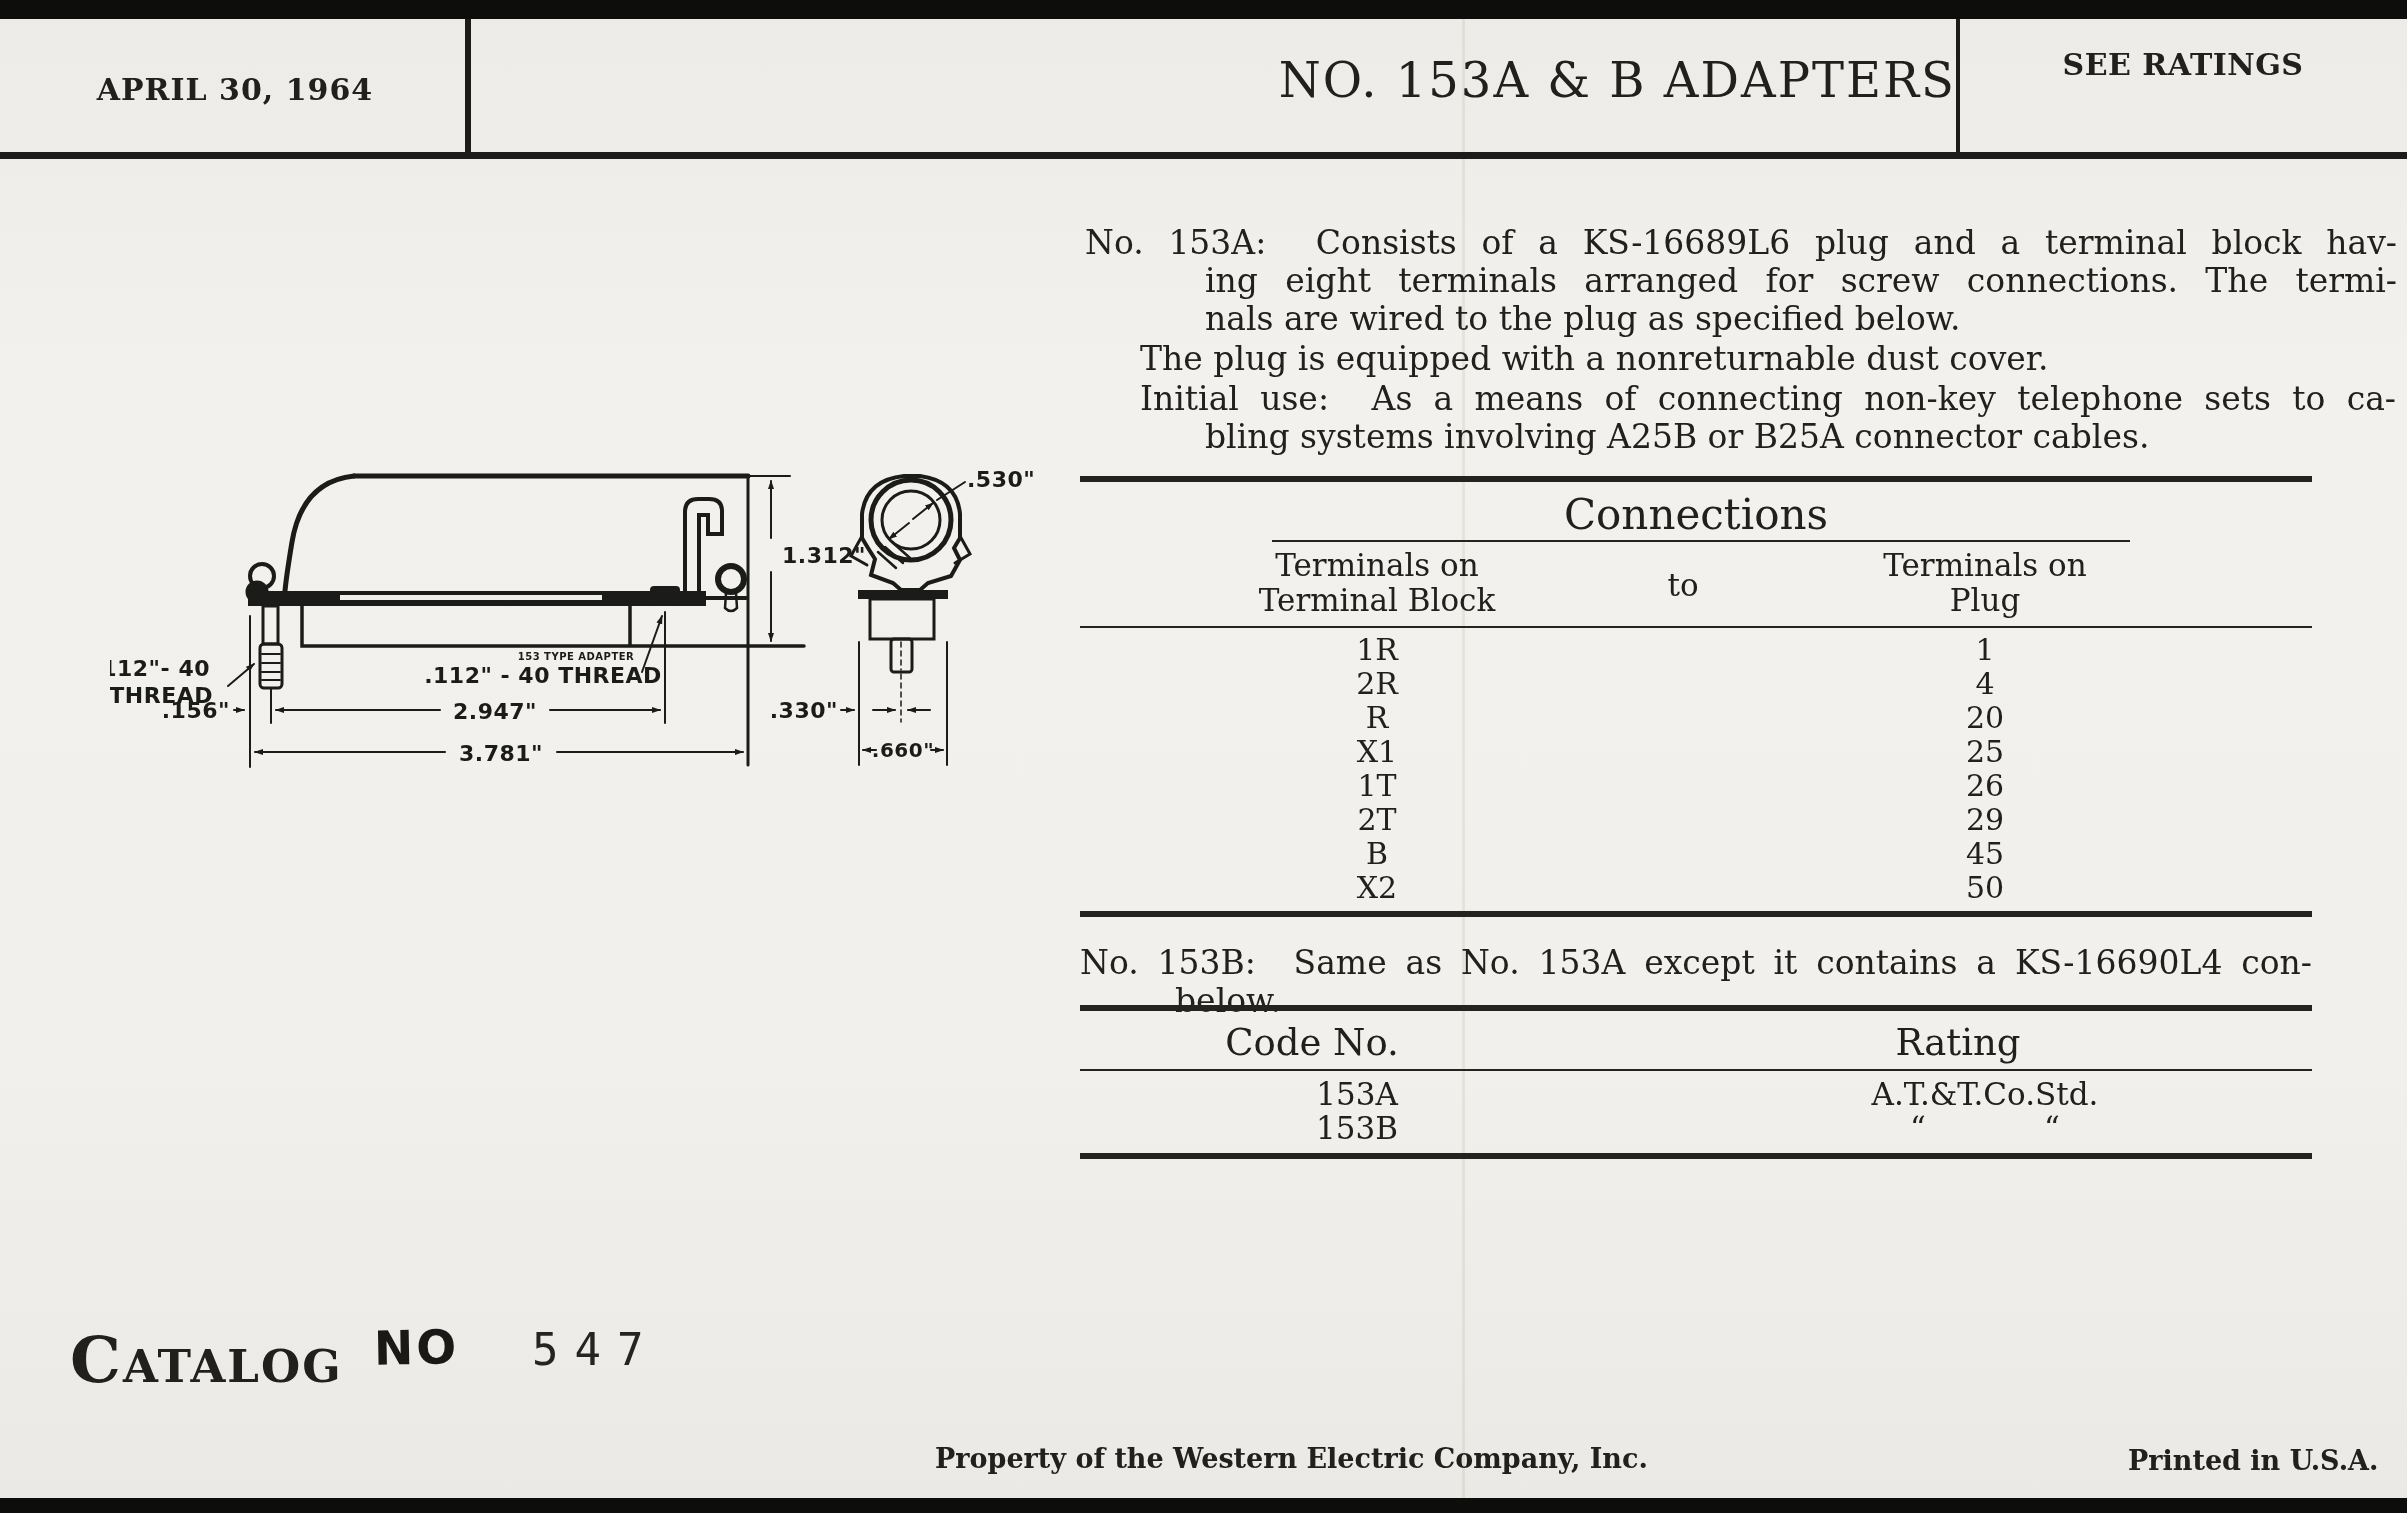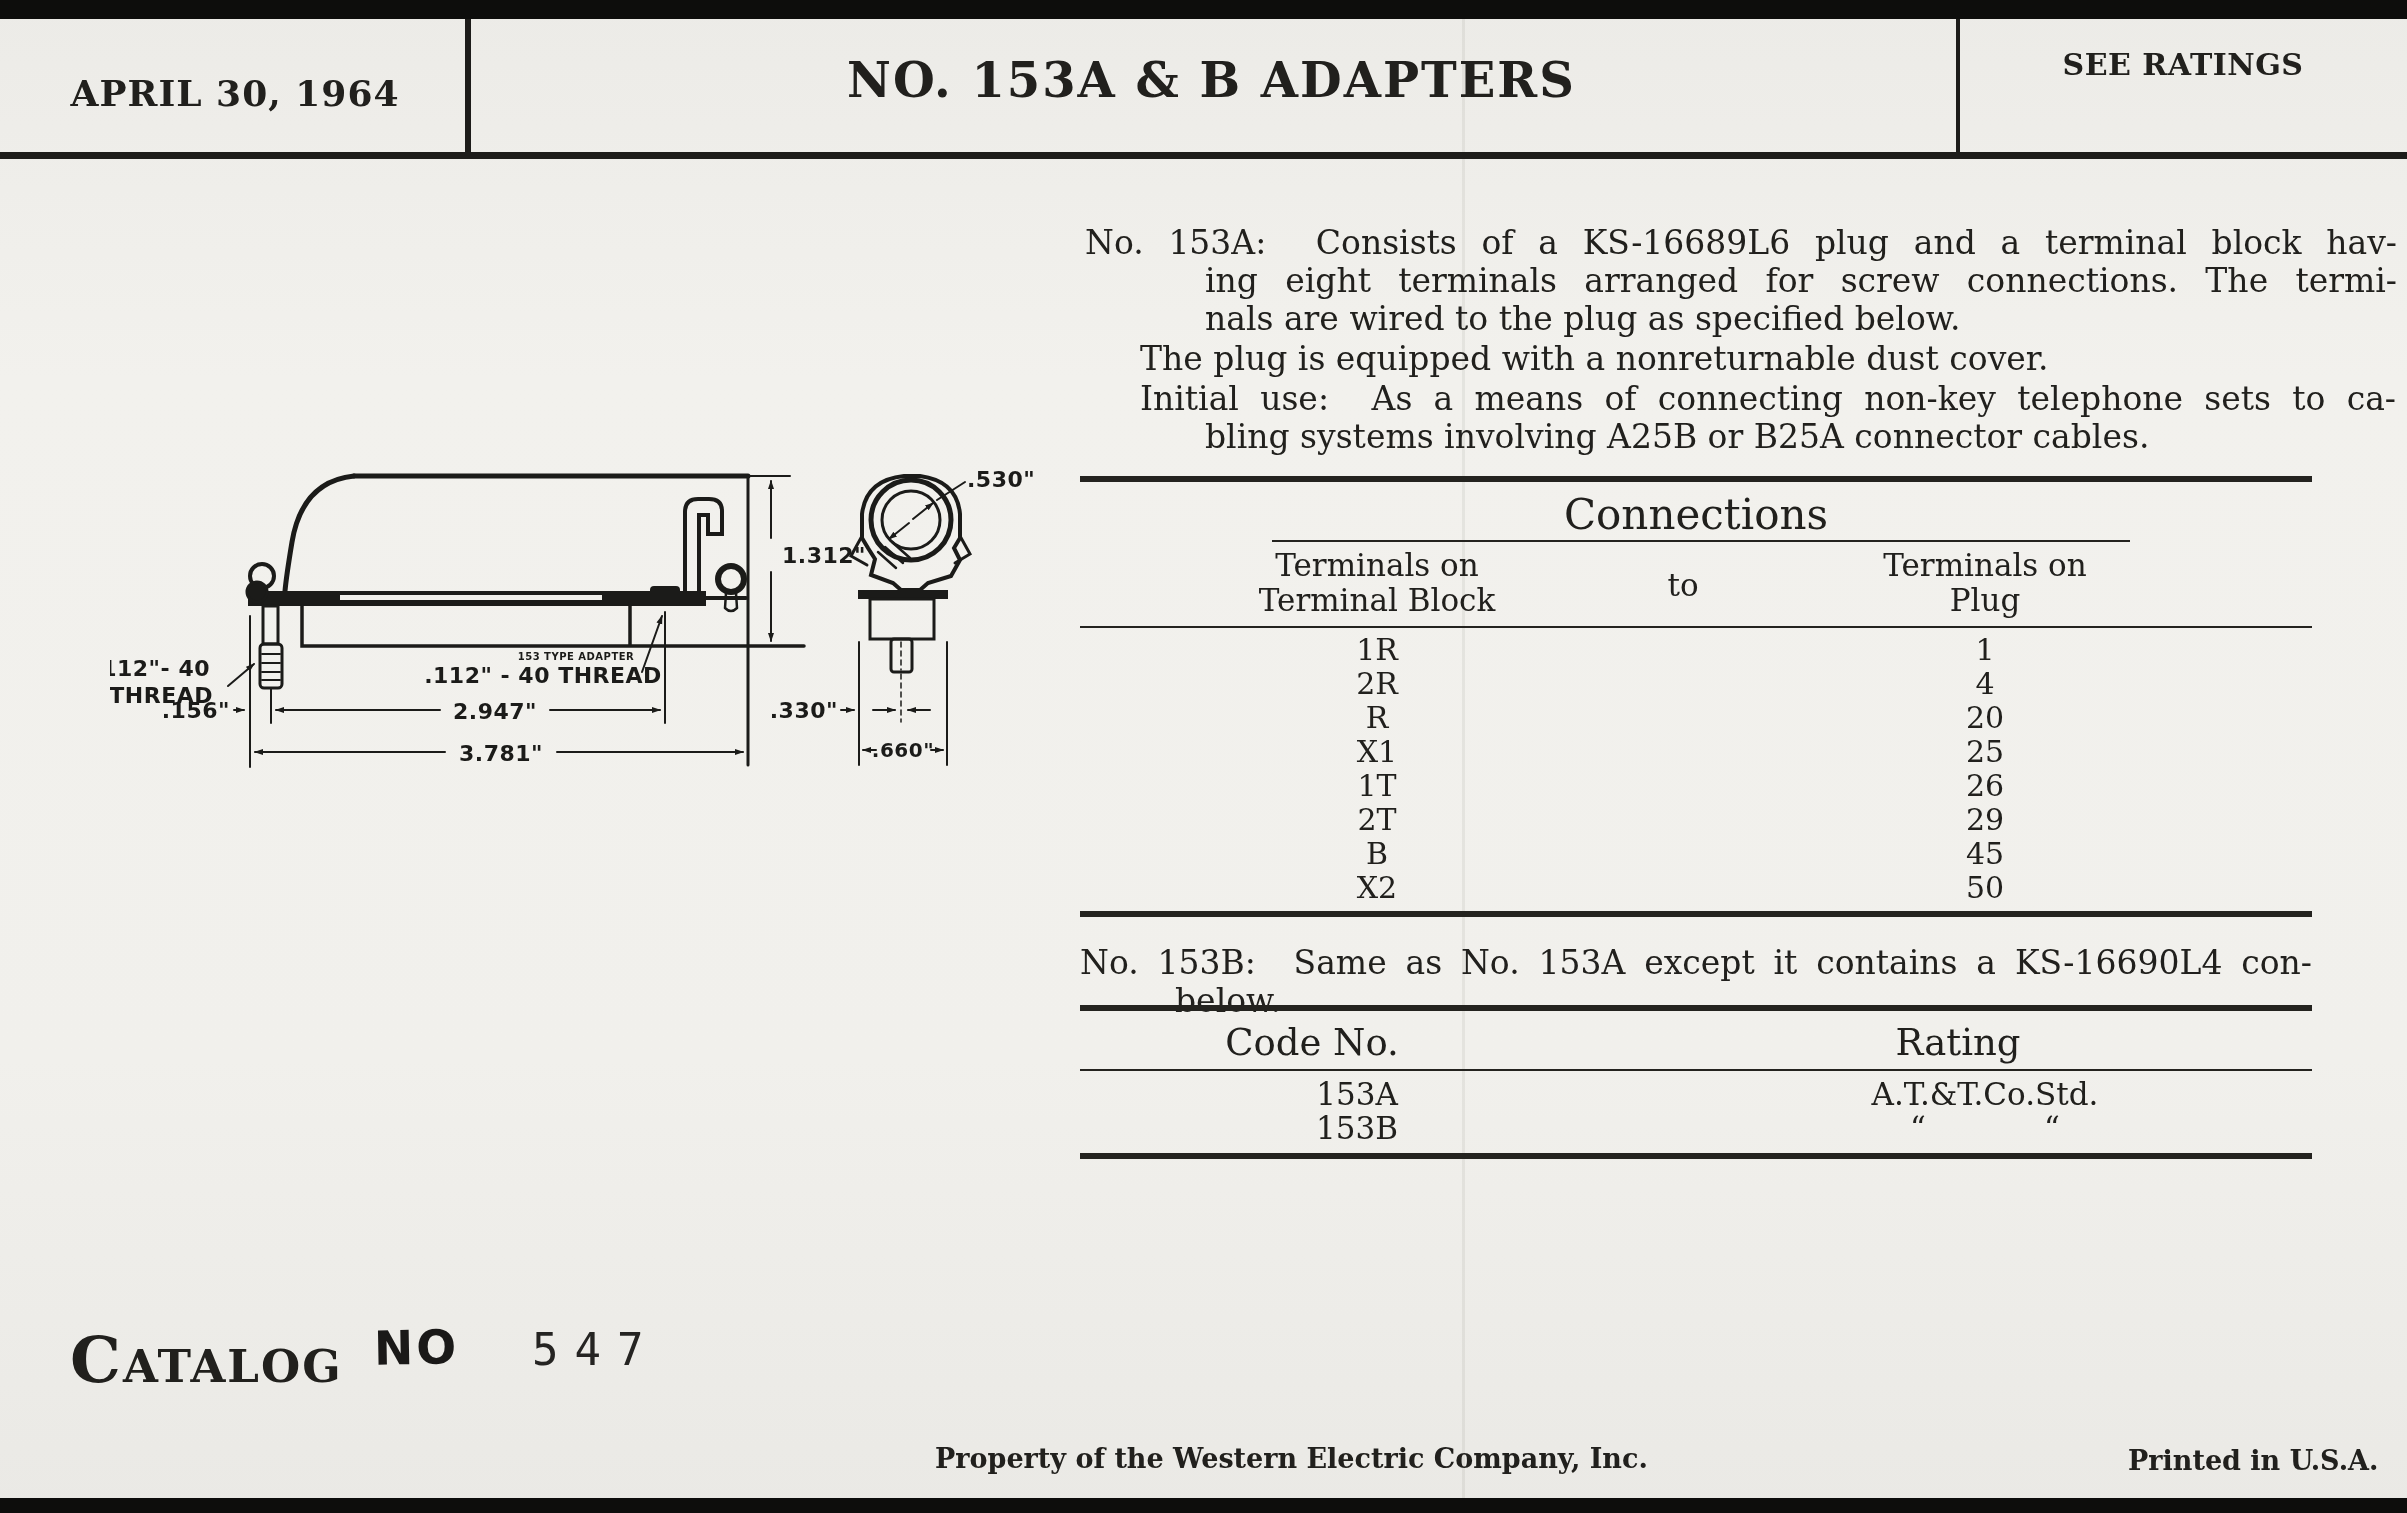--- a/index.html
+++ b/index.html
@@ -13,23 +13,23 @@
   .bar.top{top:0;height:19px;}
   .bar.bottom{top:1498px;height:15px;}
   .fold{position:absolute;left:1462px;top:19px;width:3px;height:1479px;background:rgba(55,55,48,0.07);}
 
   
   .hdr-rule{position:absolute;left:0;top:152px;width:100%;height:7px;background:#1d1c1a;}
   .hdr-div{position:absolute;top:19px;height:137px;background:#1d1c1a;}
   .hdr-div.d1{left:465px;width:6px;}
   .hdr-div.d2{left:1956px;width:4px;}
   .hdr-date{position:absolute;left:60px;top:72px;width:350px;text-align:center;
-    font-size:36px;font-weight:bold;letter-spacing:1px;}
-  .hdr-title{position:absolute;left:467px;top:52px;width:1489px;text-align:center;
-    font-size:48px;font-weight:bold;letter-spacing:2px;}
+    font-size:30px;font-weight:bold;letter-spacing:1px;}
+  .hdr-title{position:absolute;left:467px;top:52px;width:1489px;text-align:right;
+    font-size:48px;font-weight:normal;letter-spacing:2px;}
   .hdr-ratings{position:absolute;left:1978px;top:42px;width:410px;text-align:center;
     font-size:30px;font-weight:bold;line-height:46px;letter-spacing:0.5px;}
 
   
   .ln{white-space:normal;font-size:33px;line-height:38px;}
   .just{text-align:justify;text-align-last:justify;}
   .desc-a{position:absolute;left:1085px;top:224px;width:1312px;}
   .desc-a .ind{padding-left:120px;}
   .dust{position:absolute;left:1140px;top:340px;width:1200px;font-size:33px;line-height:38px;}
   .init-use{position:absolute;left:1140px;top:380px;width:1256px;}

